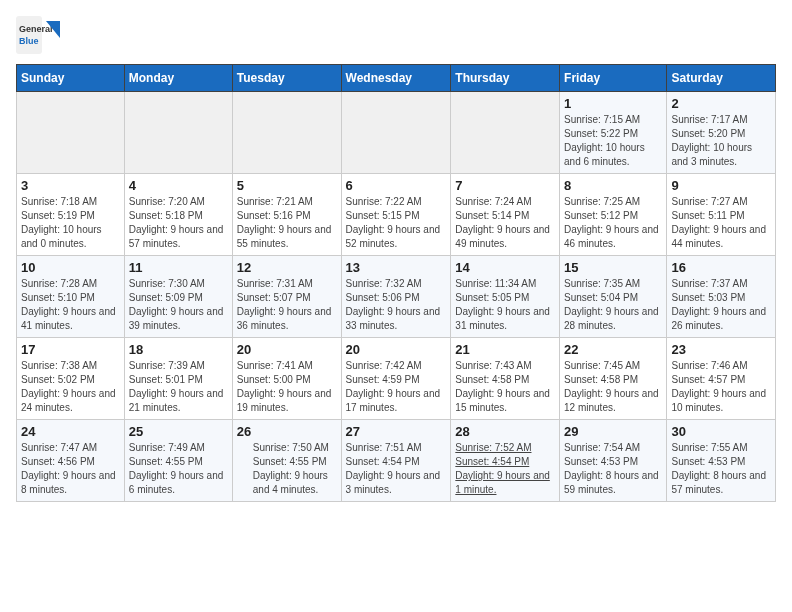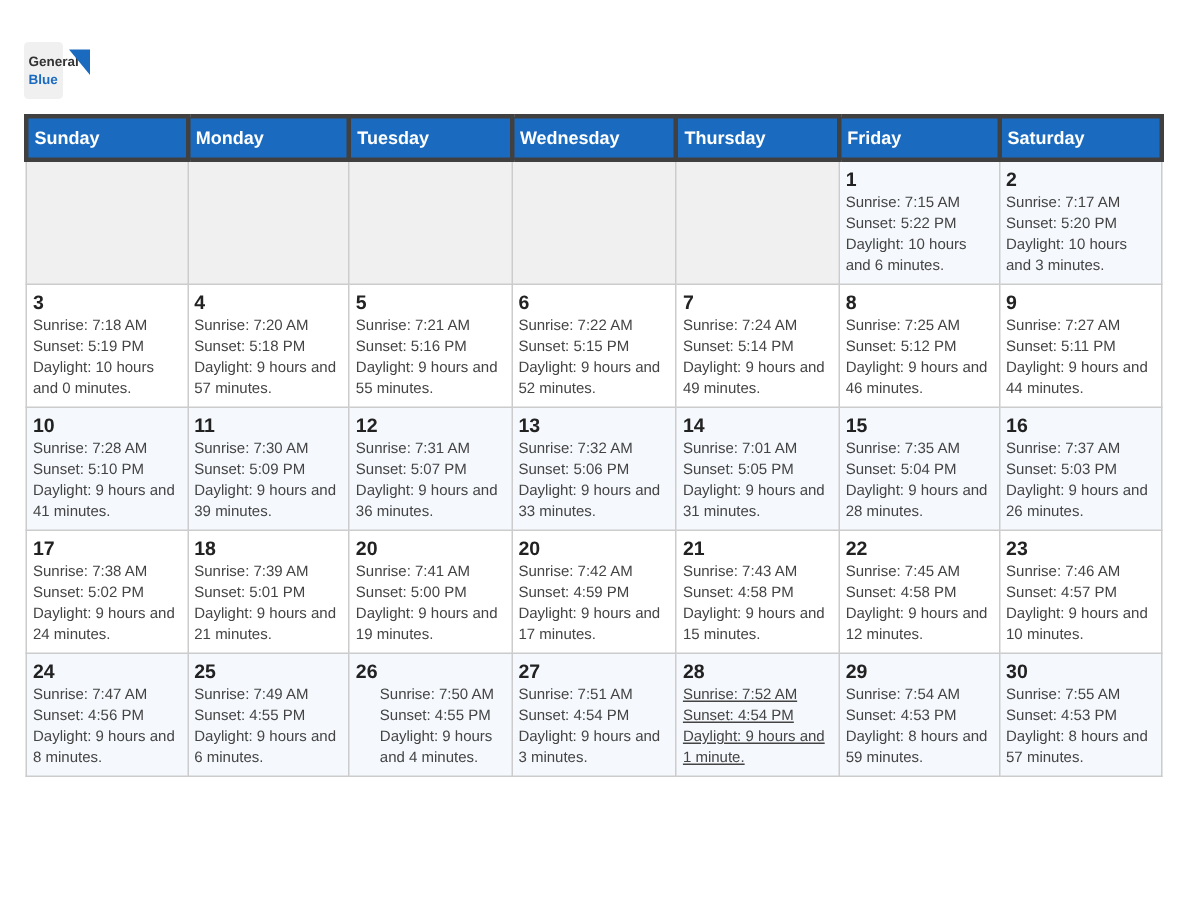--- a/index.html
+++ b/index.html
@@ -8,21 +8,20 @@
       background: #fff;
       width: 792px;
       min-height: 612px;
       padding: 16px;
     }
     .header-area {
       display: flex;
       align-items: flex-start;
       justify-content: space-between;
       margin-bottom: 8px;
-      margin-top: 12px;
     }
     .logo {
       display: flex;
       align-items: center;
       gap: 4px;
     }
     .title-area {
       text-align: right;
     }
     .main-title {
@@ -39,21 +38,21 @@
       border-collapse: collapse;
       font-size: 11px;
     }
     .calendar thead tr th {
       background-color: #1a6bbf;
       color: #fff;
       padding: 6px 4px;
       text-align: left;
       font-size: 12px;
       font-weight: bold;
-      border: 3px solid #404040;
+      border: 1px solid #404040;
     }
     .calendar tbody tr td {
       border: 1px solid #ccc;
       vertical-align: top;
       padding: 4px;
       width: 113px;
       min-height: 80px;
       background: #fff;
     }
     .calendar tbody tr:nth-child(odd) td {
@@ -191,21 +190,21 @@
 Daylight: 9 hours and 36 minutes.</div>
         </td>
         <td>
           <div class="day-number">13</div>
           <div class="day-info" style="white-space: pre-line;">Sunrise: 7:32 AM
 Sunset: 5:06 PM
 Daylight: 9 hours and 33 minutes.</div>
         </td>
         <td>
           <div class="day-number">14</div>
-          <div class="day-info" style="white-space: pre-line;">Sunrise: 7:01 AM
+          <div class="day-info" style="white-space: pre-line;">Sunrise: 11:34 AM
 Sunset: 5:05 PM
 Daylight: 9 hours and 31 minutes.</div>
         </td>
         <td>
           <div class="day-number">15</div>
           <div class="day-info" style="white-space: pre-line;">Sunrise: 7:35 AM
 Sunset: 5:04 PM
 Daylight: 9 hours and 28 minutes.</div>
         </td>
         <td>

